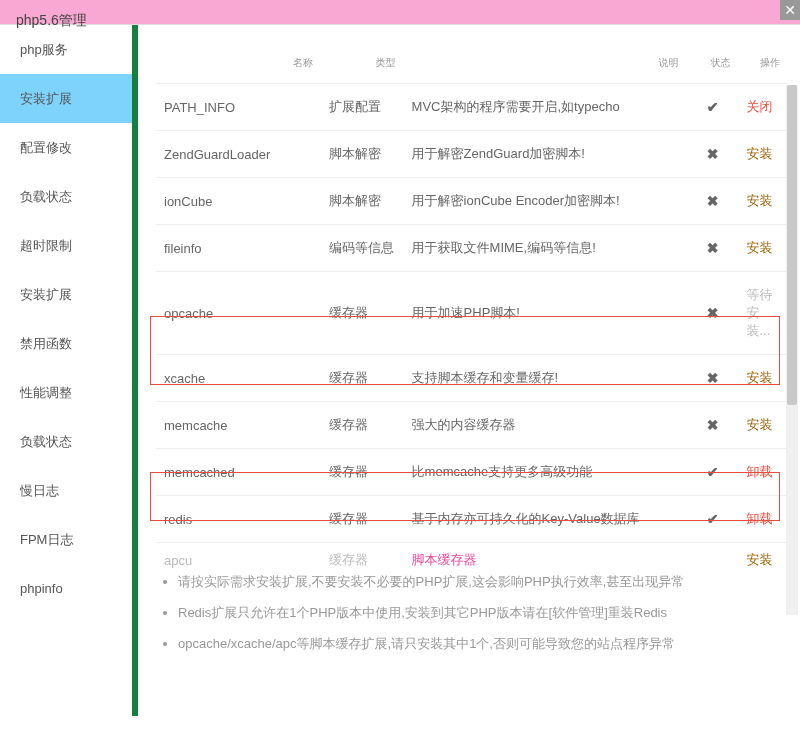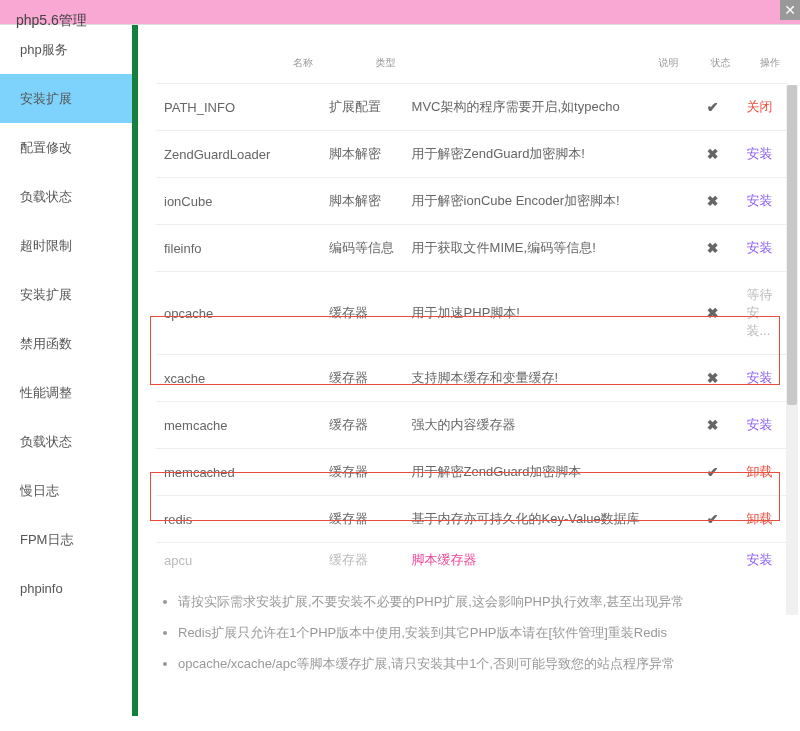--- a/index.html
+++ b/index.html
@@ -78,26 +78,25 @@
       border-bottom: 1px solid #eee;
       font-size: 13px;
       vertical-align: middle;
     }
     .col-name { width: 140px; }
     .col-type { width: 70px; }
     .col-desc { width: 240px; }
     .col-status { width: 44px; text-align: center; }
     .col-action { width: 42px; text-align: left; }
     .action-close { color: #e94f3f; cursor: pointer; }
-    .action-install { color: #8b5cf6; cursor: pointer; }
+    .action-install { color: #a16207; cursor: pointer; }
     .action-uninstall { color: #e94f3f; cursor: pointer; }
     .action-waiting { color: #bbb; }
     .status-icon { font-size: 14px; color: #666; font-weight: bold; text-align: center; display: inline-block; width: 100%; }
     .notes {
-      margin-top: 20px;
       padding-left: 4px;
     }
     .notes li {
       color: #999;
       font-size: 13px;
       margin-bottom: 13px;
       list-style: disc;
       margin-left: 18px;
       line-height: 1.4;
     }
@@ -219,21 +218,21 @@
             <tr>
               <td class="col-name">memcache</td>
               <td class="col-type">缓存器</td>
               <td class="col-desc">强大的内容缓存器</td>
               <td class="col-status"><span class="status-icon" style="color:#666">✖</span></td>
               <td class="col-action"><span class="action-install">安装</span></td>
             </tr>
             <tr>
               <td class="col-name">memcached</td>
               <td class="col-type">缓存器</td>
-              <td class="col-desc">用于解密ZendGuard加密脚本</td>
+              <td class="col-desc">比memcache支持更多高级功能</td>
               <td class="col-status"><span class="status-icon" style="color:#666">✔</span></td>
               <td class="col-action"><span class="action-uninstall">卸载</span></td>
             </tr>
             <tr>
               <td class="col-name">redis</td>
               <td class="col-type">缓存器</td>
               <td class="col-desc">基于内存亦可持久化的Key-Value数据库</td>
               <td class="col-status"><span class="status-icon" style="color:#666">✔</span></td>
               <td class="col-action"><span class="action-uninstall">卸载</span></td>
             </tr>

